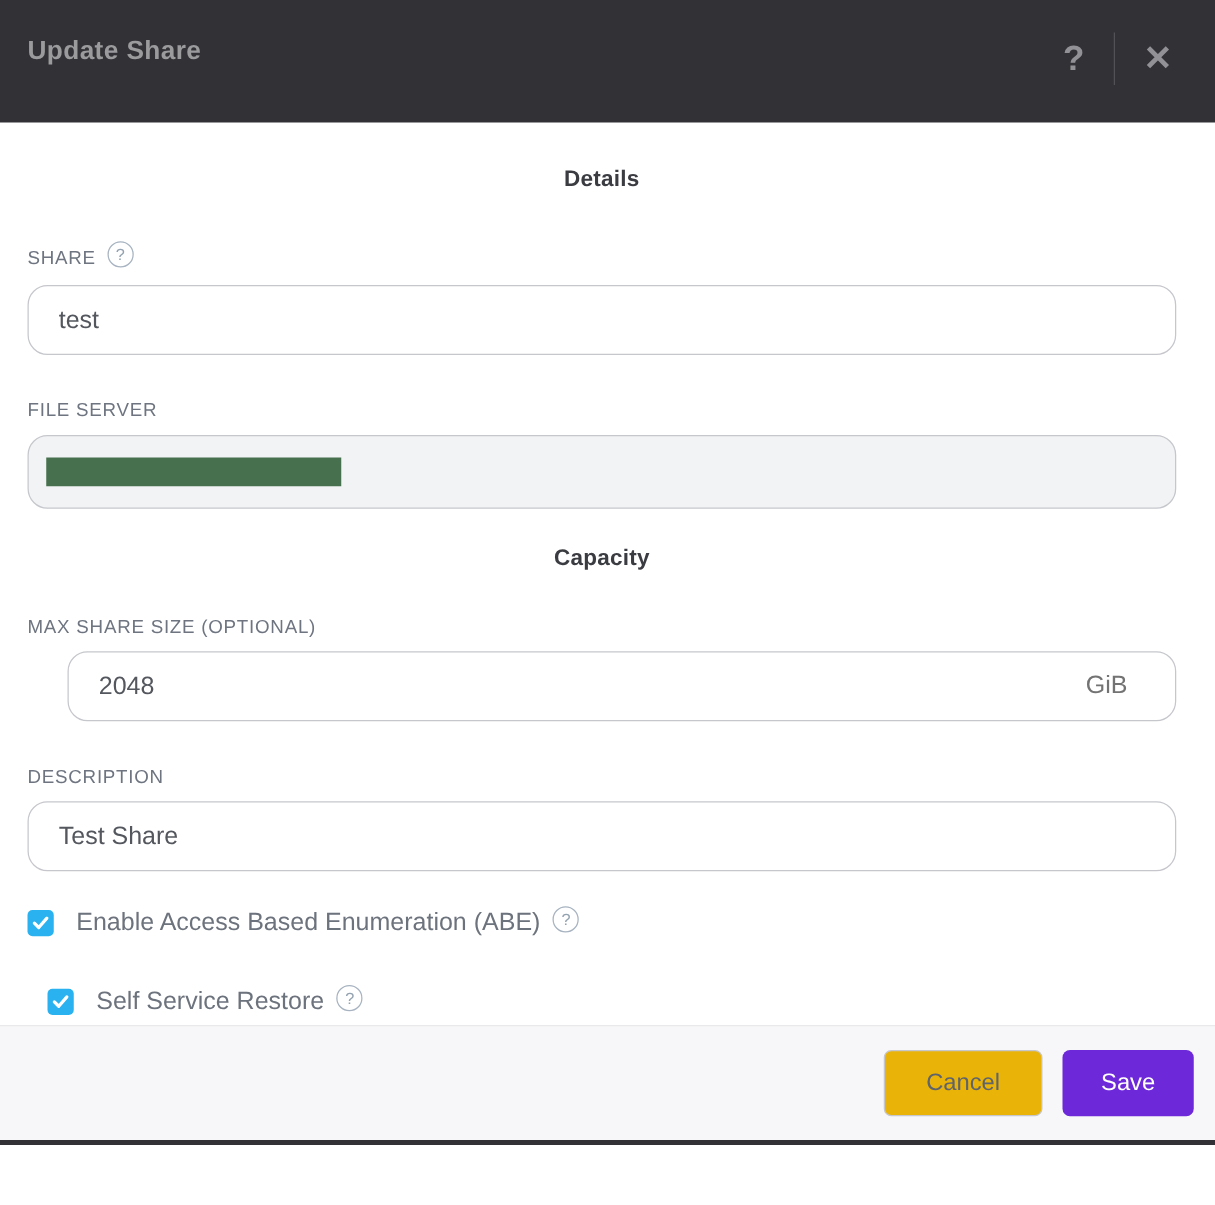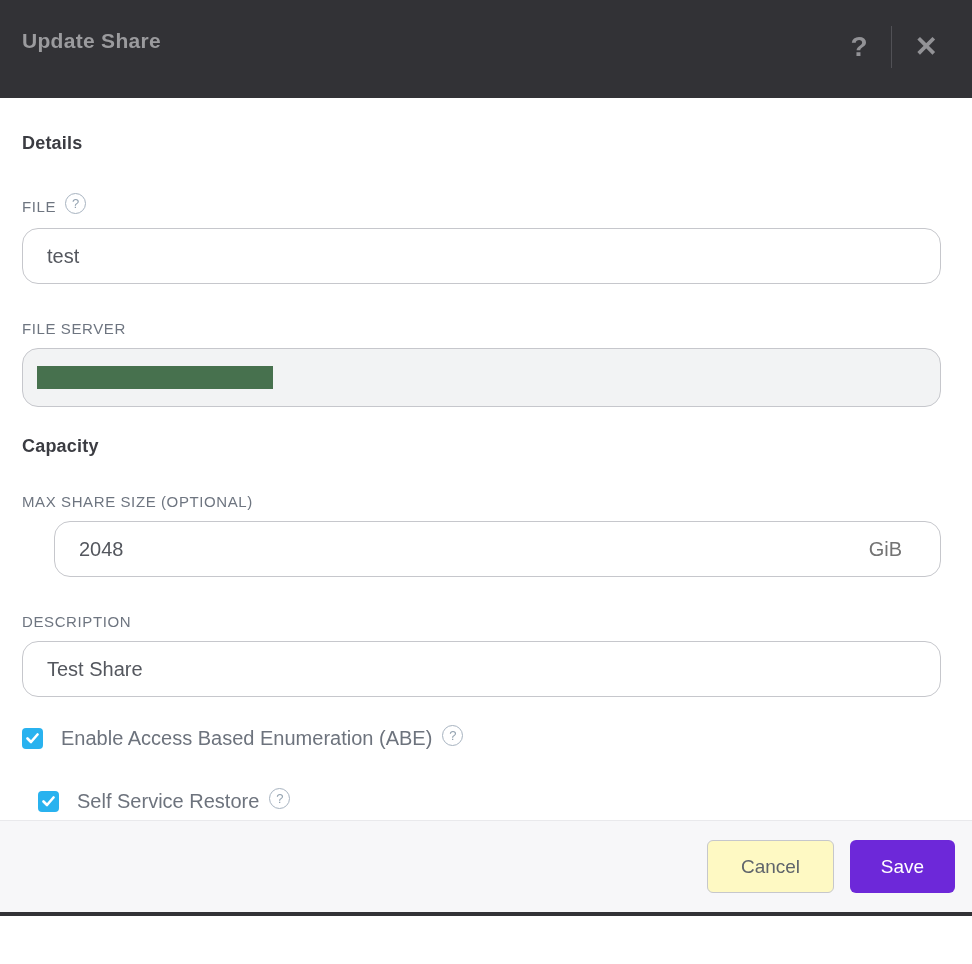--- a/index.html
+++ b/index.html
@@ -42,21 +42,21 @@
     width: 1px; height: 42px; background: #515156;
   }
 
   
   .dialog-body {
     flex: 1 1 auto;
     padding: 35px 31px 0 22px;
   }
   .section-heading {
     font-size: 18px; font-weight: 700;
-    color: #3b3c42; letter-spacing: 0.2px;
+    color: #3b3c42; letter-spacing: 0.2px; text-align: center;
   }
   .section-heading.capacity { margin-top: 29px; }
 
   .form-group { margin-top: 36px; }
   .form-group.first { margin-top: 42px; }
   .label-row { display: flex; align-items: center; margin-bottom: 11px; }
   .field-label {
     font-size: 15px; color: #6e7580;
     letter-spacing: 0.6px;
   }
@@ -118,21 +118,21 @@
     gap: 16px; padding: 0 17px;
   }
   .btn {
     height: 53px; border-radius: 6px;
     font-family: "Liberation Sans", sans-serif;
     font-size: 19px; cursor: pointer;
     display: inline-flex; align-items: center; justify-content: center;
   }
   .btn-cancel {
     width: 127px;
-    background: #fef9c3; border: 1px solid #c6c7cc;
+    background: #eab308; border: 1px solid #c6c7cc;
     color: #5f646b;
   }
   .btn-save {
     width: 105px;
     background: #6d28d9; border: none;
     color: #ffffff;
   }
   .bottom-strip { flex: 0 0 4px; height: 4px; background: #323236; }
 </style>
 </head>
@@ -152,21 +152,21 @@
       </button>
     </div>
   </header>
 
   <main class="dialog-body">
 
     <h2 class="section-heading">Details</h2>
 
     <div class="form-group first">
       <div class="label-row">
-        <span class="field-label">FILE</span>
+        <span class="field-label">SHARE</span>
         <span class="help-circle">?</span>
       </div>
       <input class="text-input" type="text" value="test" style="">
     </div>
 
     <div class="form-group">
       <div class="label-row">
         <span class="field-label">FILE SERVER</span>
       </div>
       <div class="input-shell disabled">

